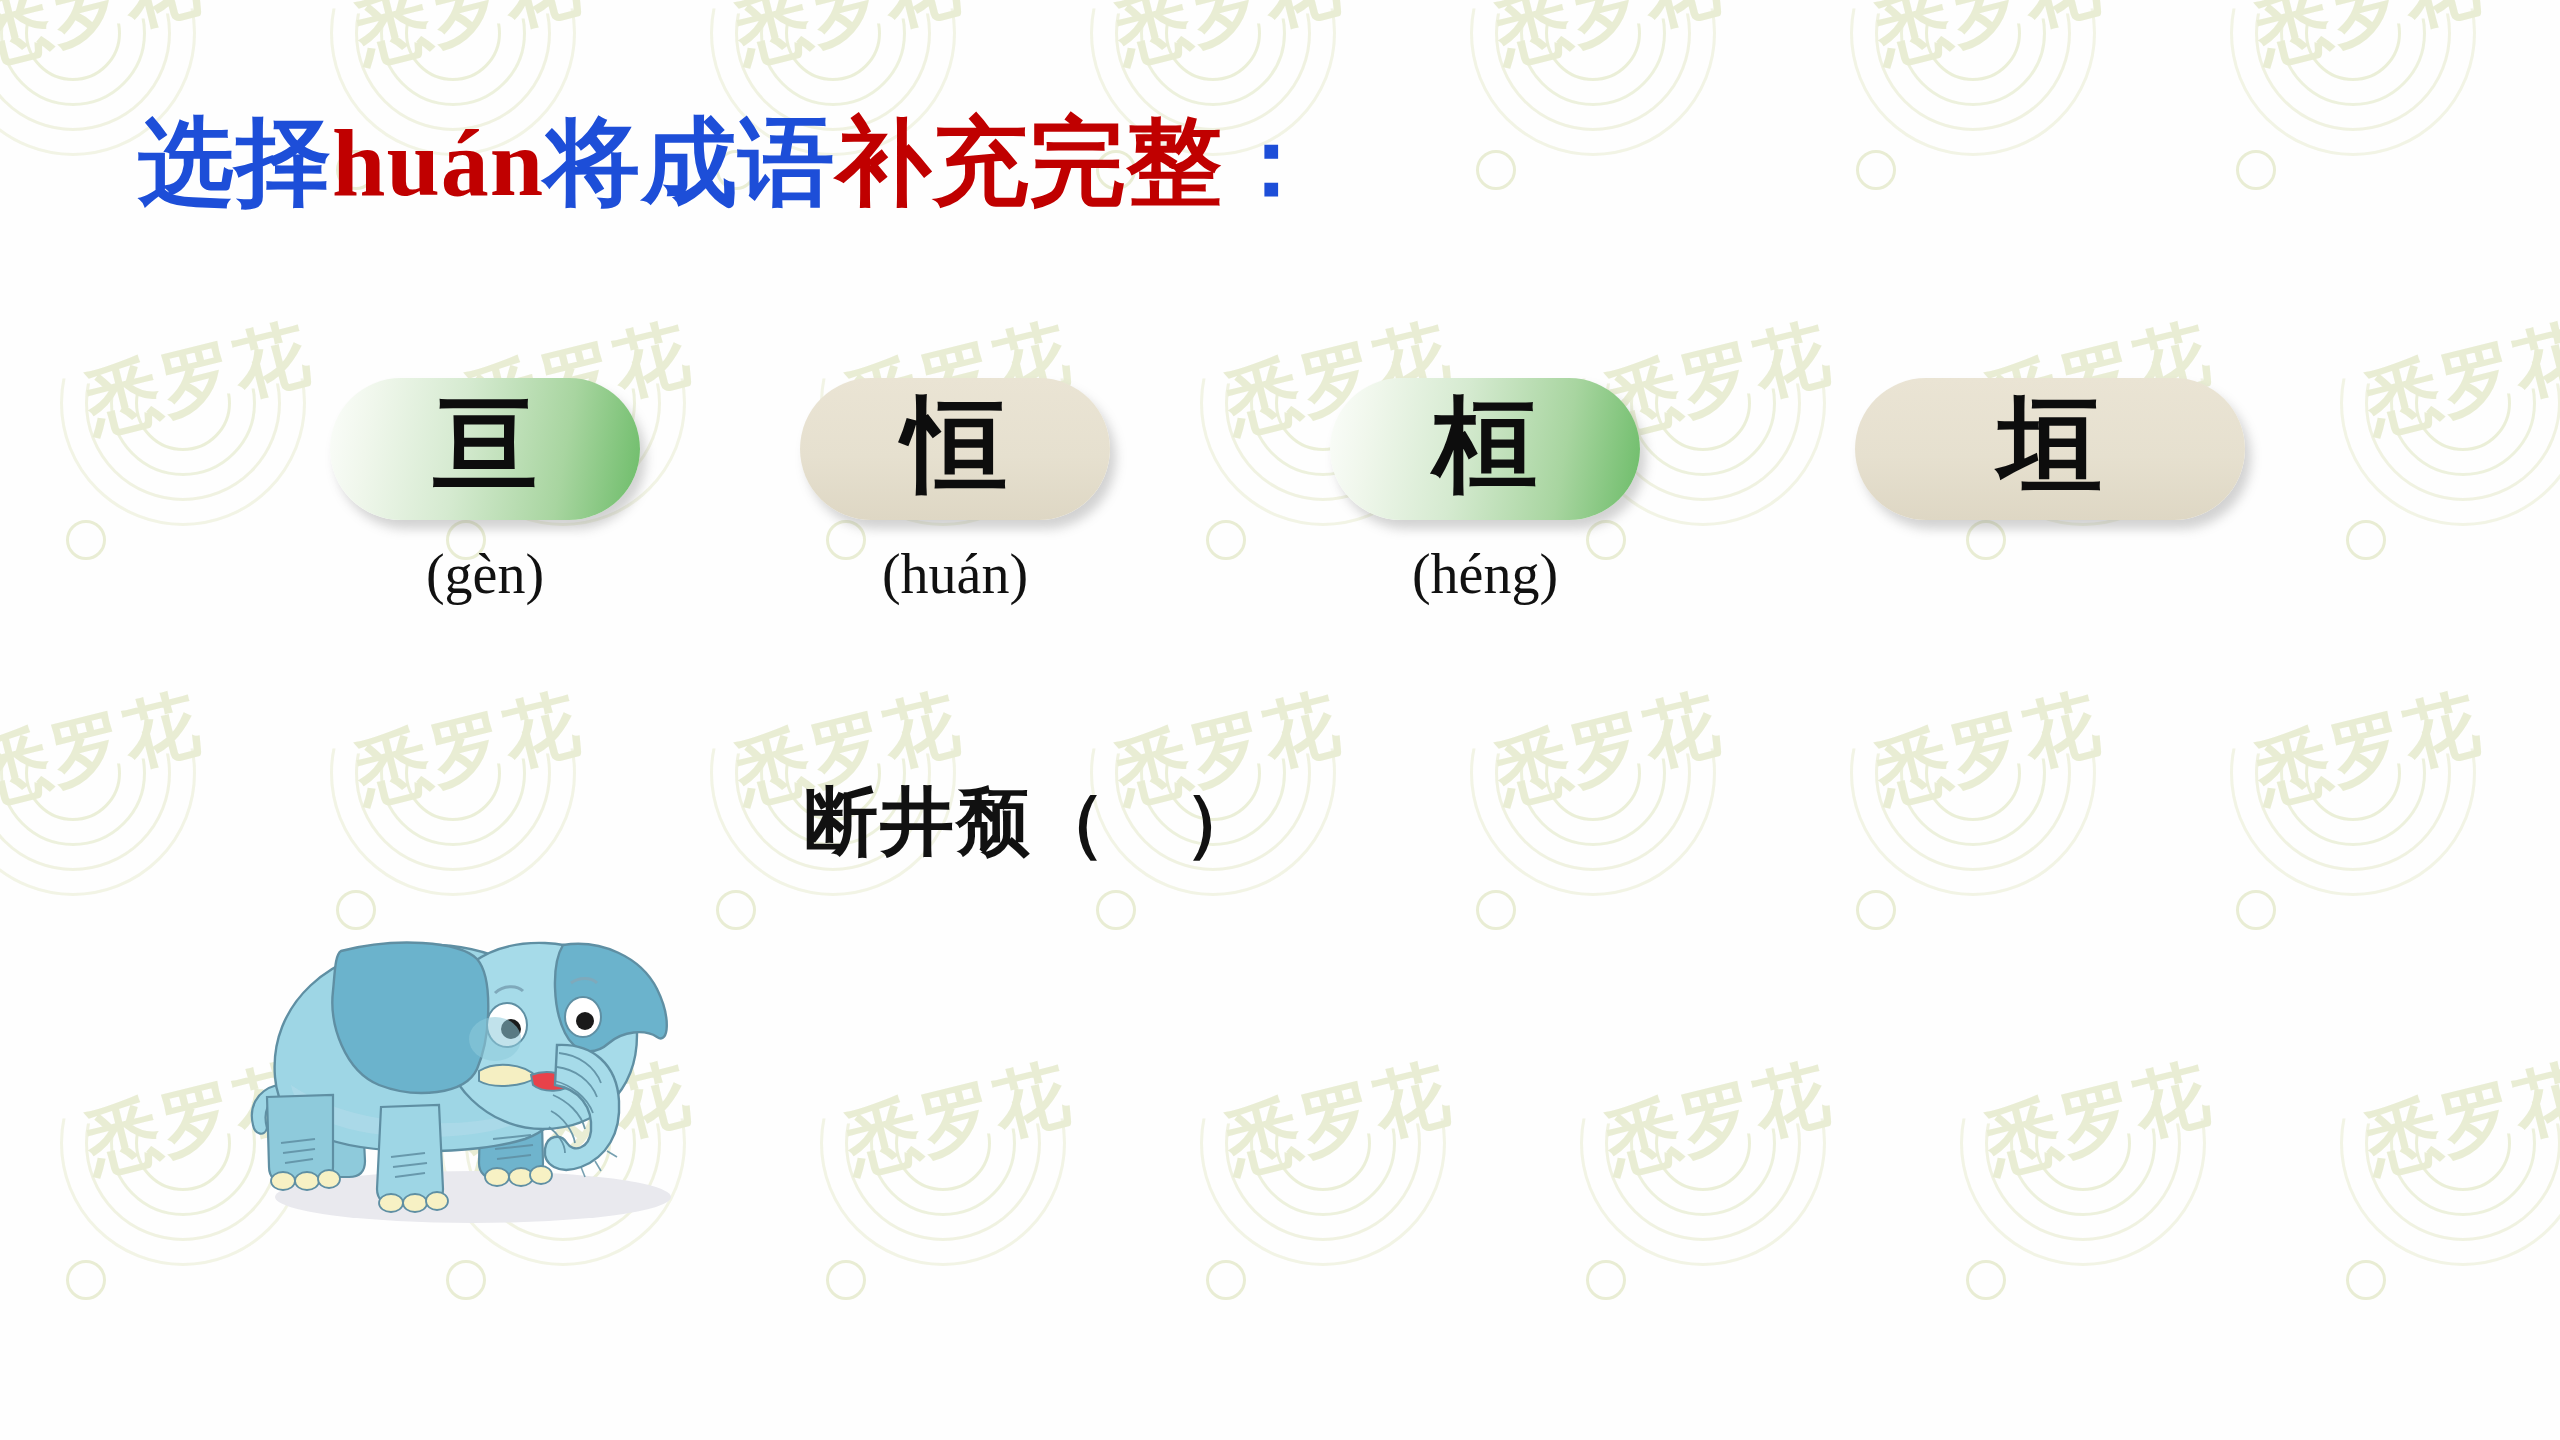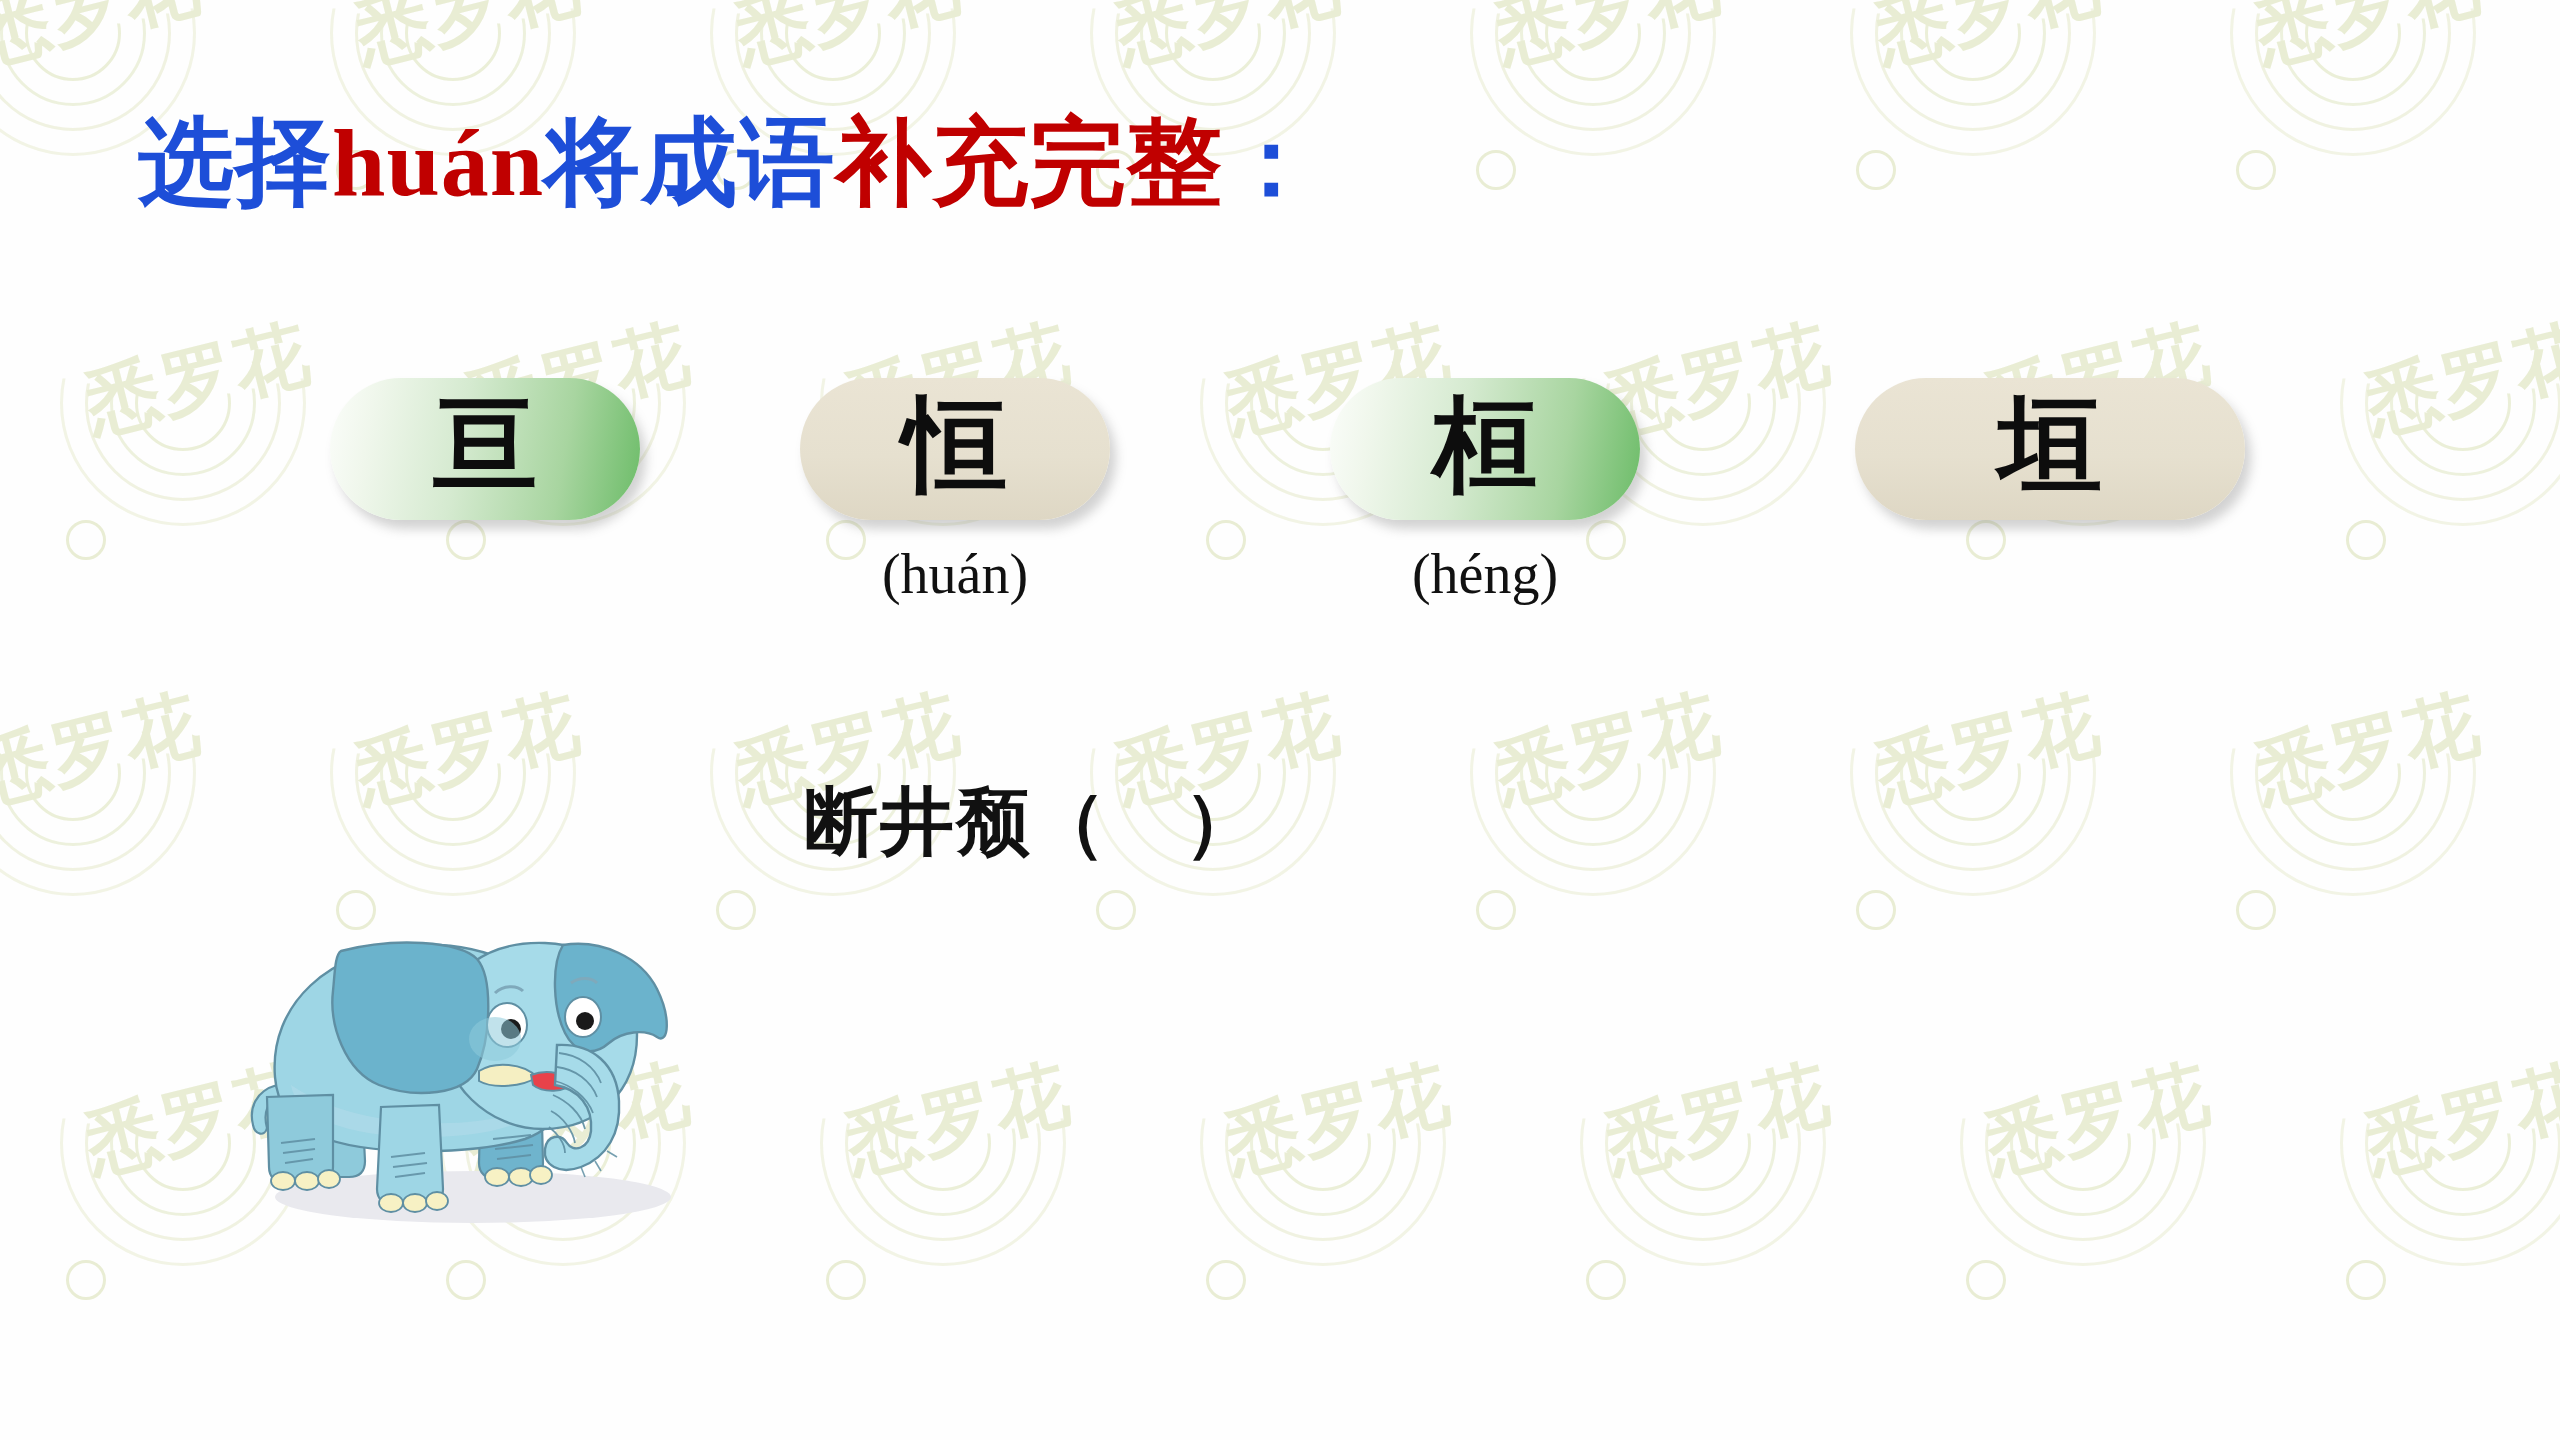--- a/index.html
+++ b/index.html
@@ -450,20 +450,21 @@
   <div id="title-row">
     <span class="t-black">选择</span><span class="t-red">huán</span><span class="t-black">将成语</span><span class="t-red">补充完整</span><span class="t-black">：</span>
   </div>
 
   <div id="pill-row">
 
     <div class="pill-group" style="left:330px; width:310px;">
       <div class="pill pill-green">
         <span class="pill-char">亘</span>
       </div>
+      <div class="pinyin">(gèn)</div>
     </div>
 
     <div class="pill-group" style="left:800px; width:310px;">
       <div class="pill pill-beige">
         <span class="pill-char">恒</span>
       </div>
       <div class="pinyin">(huán)</div>
     </div>
 
     <div class="pill-group" style="left:1330px; width:310px;">

